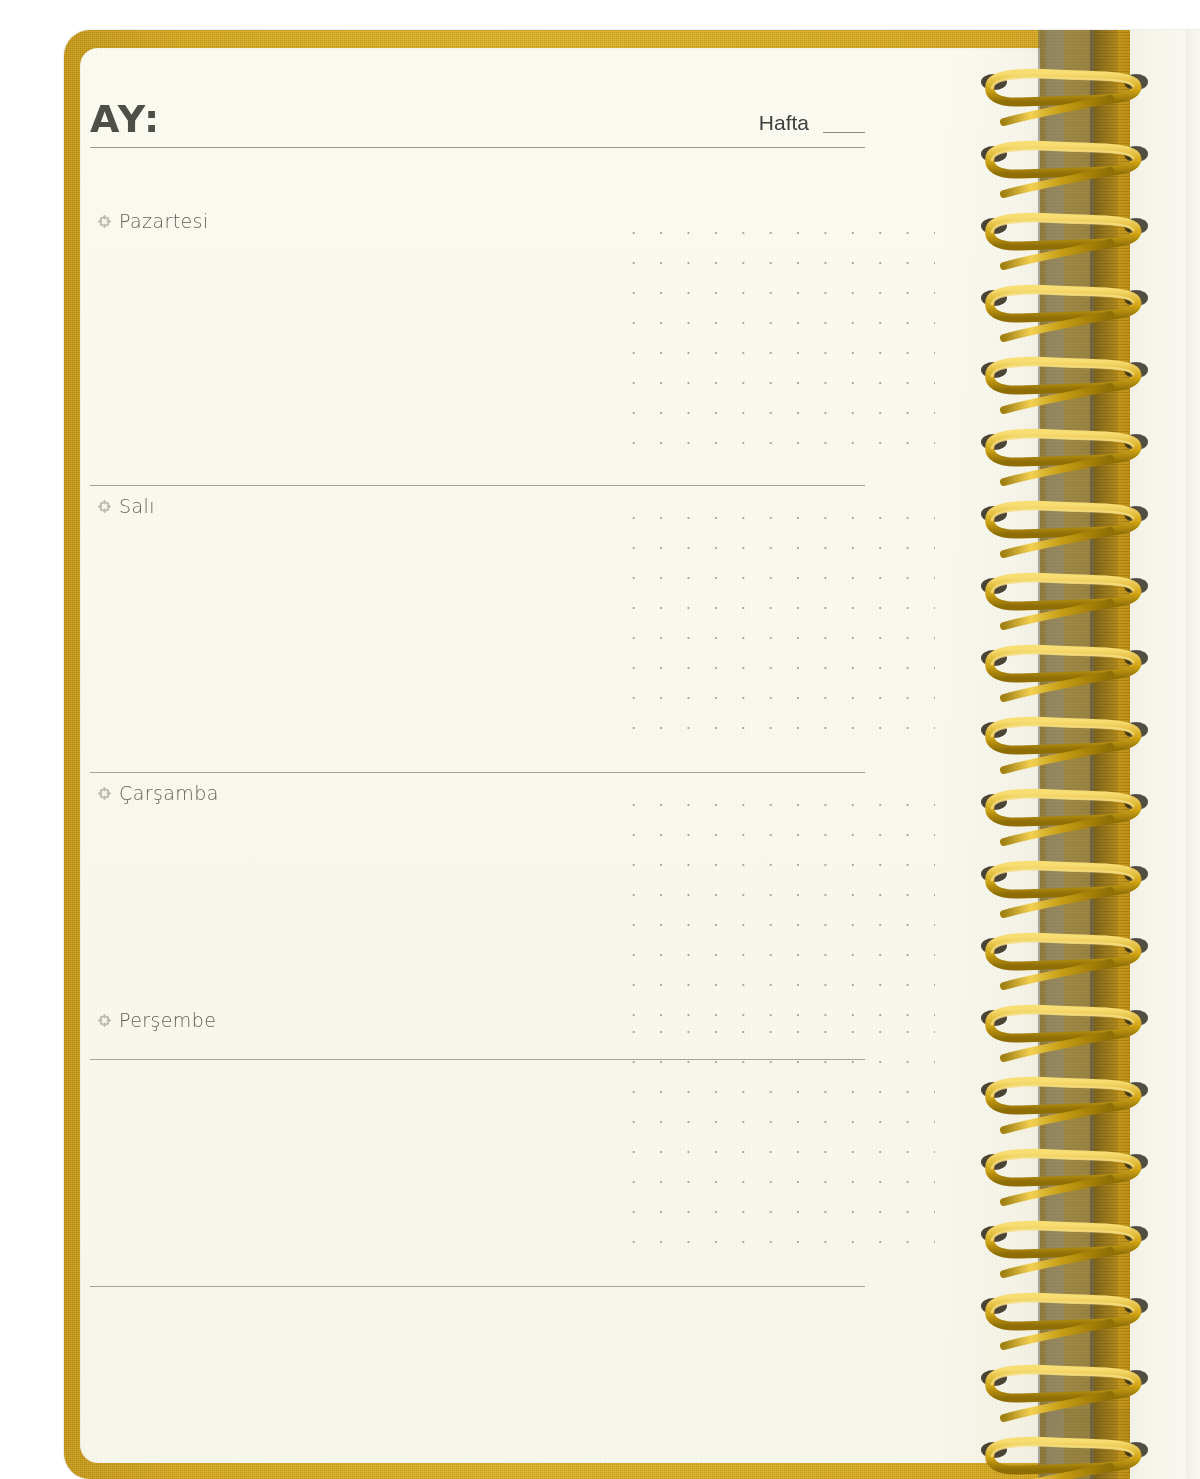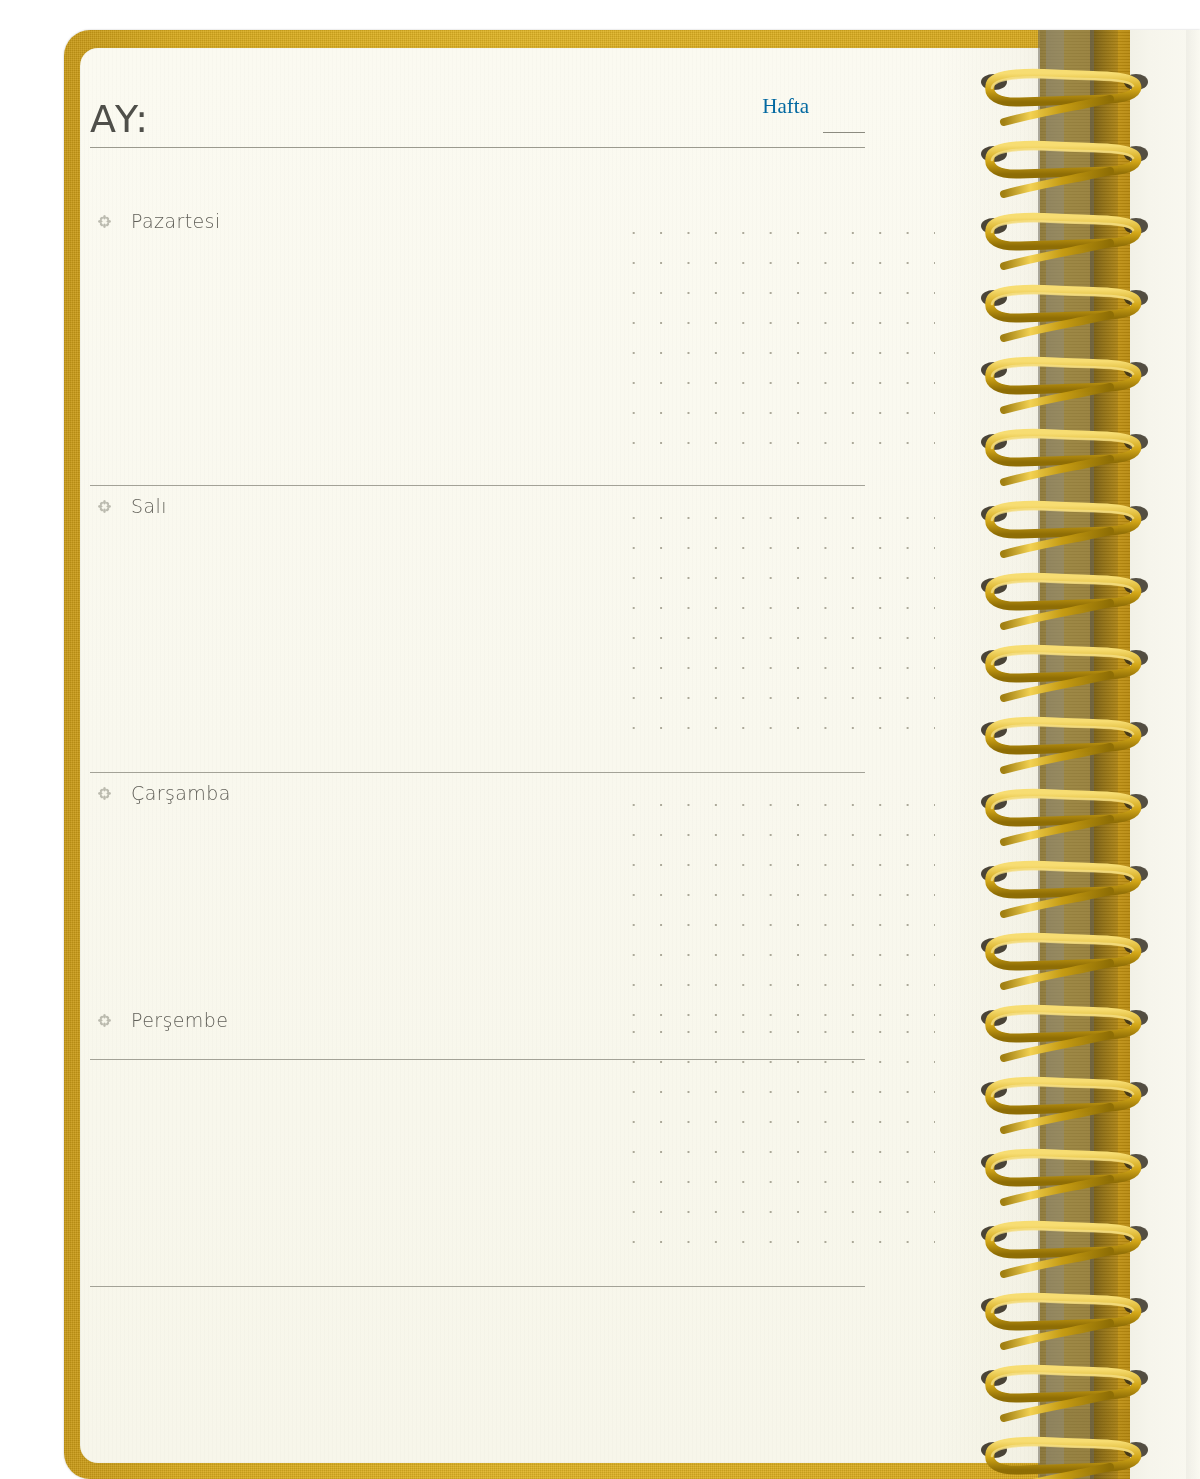--- a/index.html
+++ b/index.html
@@ -72,29 +72,29 @@
     border-bottom: 1.5px solid #9b9a8e;
   }
   .ay-label {
     position: absolute;
     left: 0;
     bottom: 6px;
     font-size: 38px;
     letter-spacing: 2px;
     color: #4f4f4a;
     font-family: "DejaVu Sans", sans-serif;
-    font-weight: 400;
+    font-weight: 700;
   }
   .hafta-label {
     position: absolute;
     right: 56px;
-    bottom: 28px;
+    bottom: 12px;
     font-size: 21px;
-    color: #0369a1;
-    font-family: Liberation Serif, serif;
+    color: #404040;
+    font-family: Liberation Sans, sans-serif;
     font-weight: 300;
   }
   .hafta-rule {
     position: absolute;
     right: 0;
     bottom: 14px;
     width: 42px;
     height: 0;
     border-bottom: 1.5px solid #8c8b80;
   }
@@ -106,21 +106,21 @@
     width: 775px;
     border-bottom: 1.2px solid #a3a297;
   }
 
   .day-head {
     position: absolute;
     left: 8px;
     top: 10px;
     display: flex;
     align-items: center;
-    gap: 20px;
+    gap: 8px;
   }
   .flower-icon {
     width: 13px;
     height: 13px;
     position: relative;
     display: inline-block;
     opacity: .55;
   }
   .flower-icon svg { display: block; }
   .day-name {

